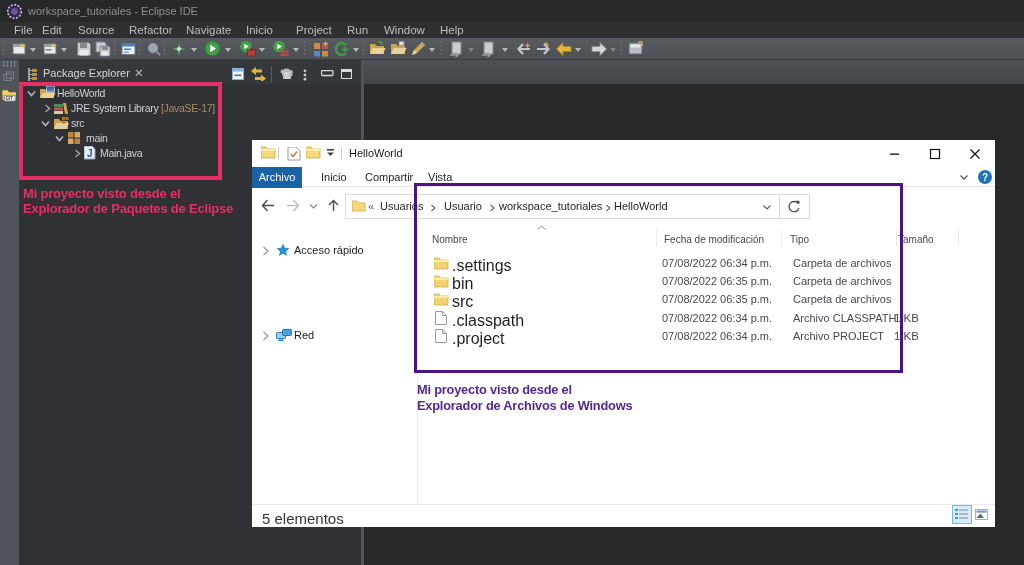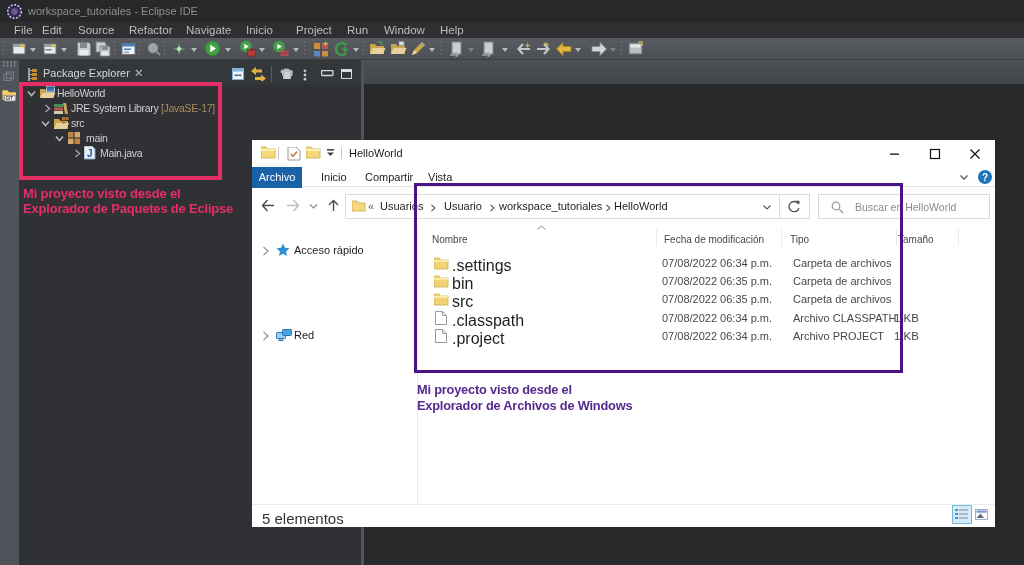--- a/index.html
+++ b/index.html
@@ -536,29 +536,20 @@
           </div>
       </div>
       <div class="abs" id="rfbox">
         <div class="abs" style="left:7px;top:5px">
             <svg width="14" height="14">
               <path d="M12 8.2 A5.1 5.1 0 1 1 11.3 3.6" fill="none" stroke="#4c4c4c" stroke-width="1.3"></path>
               <path d="M8.8 0.6 L12.6 0.9 L12.2 4.7 Z" fill="#4c4c4c"></path>
             </svg>
           </div>
       </div>
-      <div class="abs" id="srchbox">
-        <div class="abs" style="left:12px;top:6px">
-            <svg width="13" height="13">
-              <circle cx="5" cy="5" r="3.8" fill="none" stroke="#9a9a9a" stroke-width="1.2"></circle>
-              <path d="M8 8 L12 12" stroke="#9a9a9a" stroke-width="1.2"></path>
-            </svg>
-          </div>
-        <span class="abs" style="left:36px;top:6px;font-size:10.5px;color:#8b8b8b;white-space:nowrap">Buscar en HelloWorld</span>
-      </div>
     </div>
 
     <div class="npr" style="top:101px">
       <span class="npchev">
           <svg width="9" height="10">
             <path d="M2.5 1 L7 5 L2.5 9" fill="none" stroke="#9a9a9a" stroke-width="1.3"></path>
           </svg>
         </span>
       <div class="abs" style="left:24px;top:2px">
           <svg width="14" height="14">

